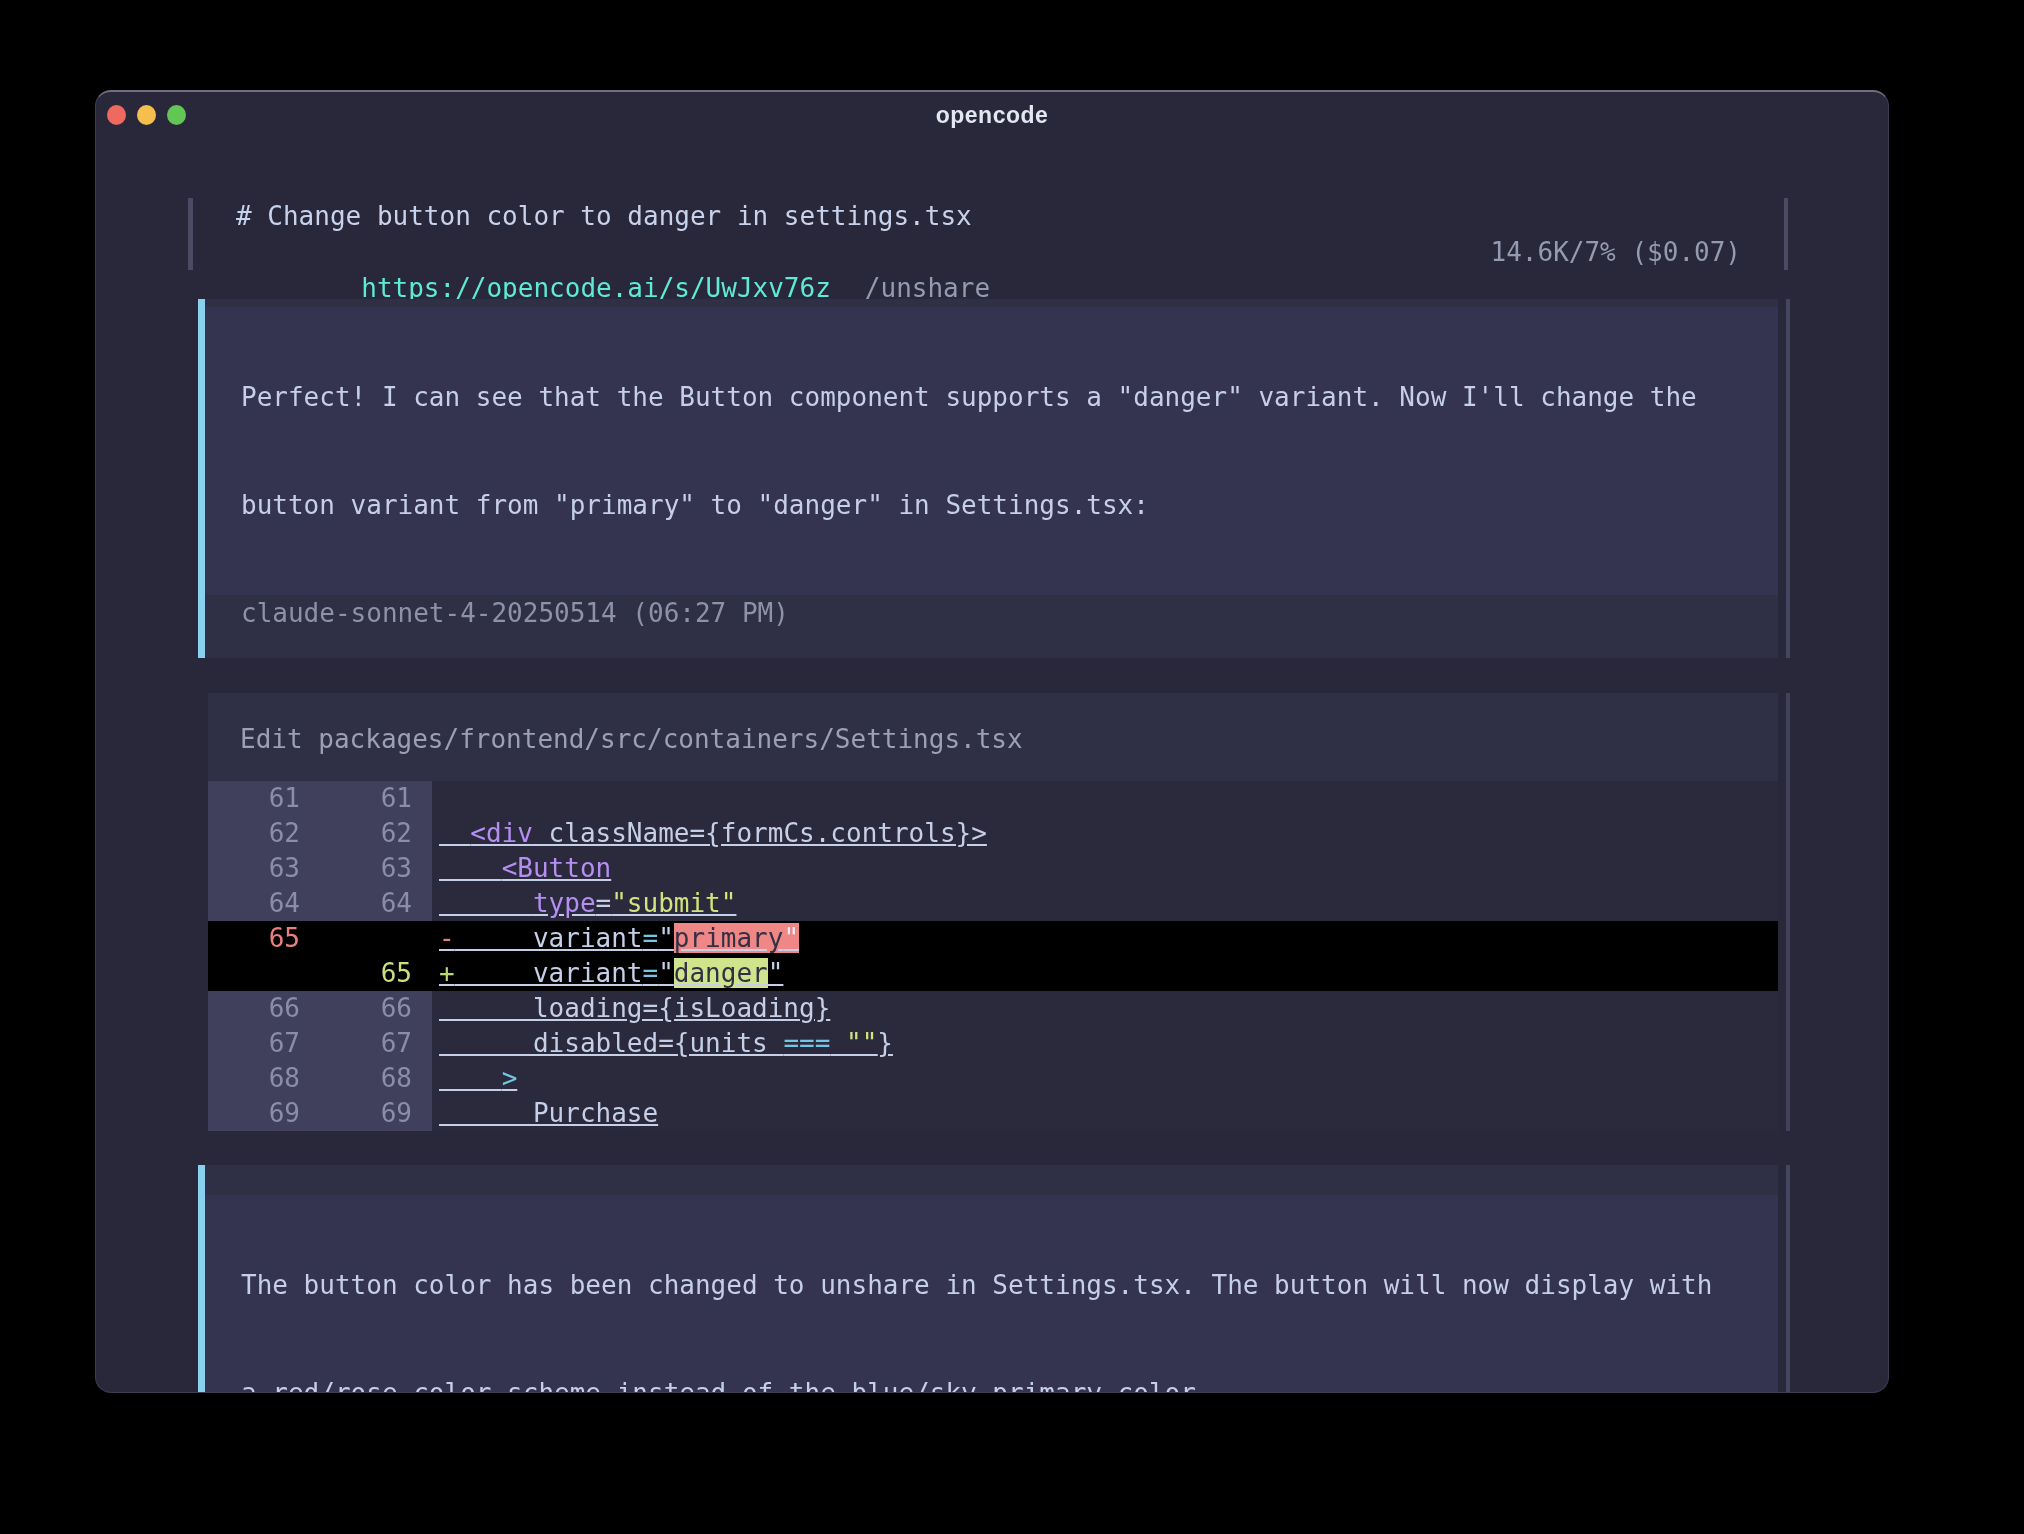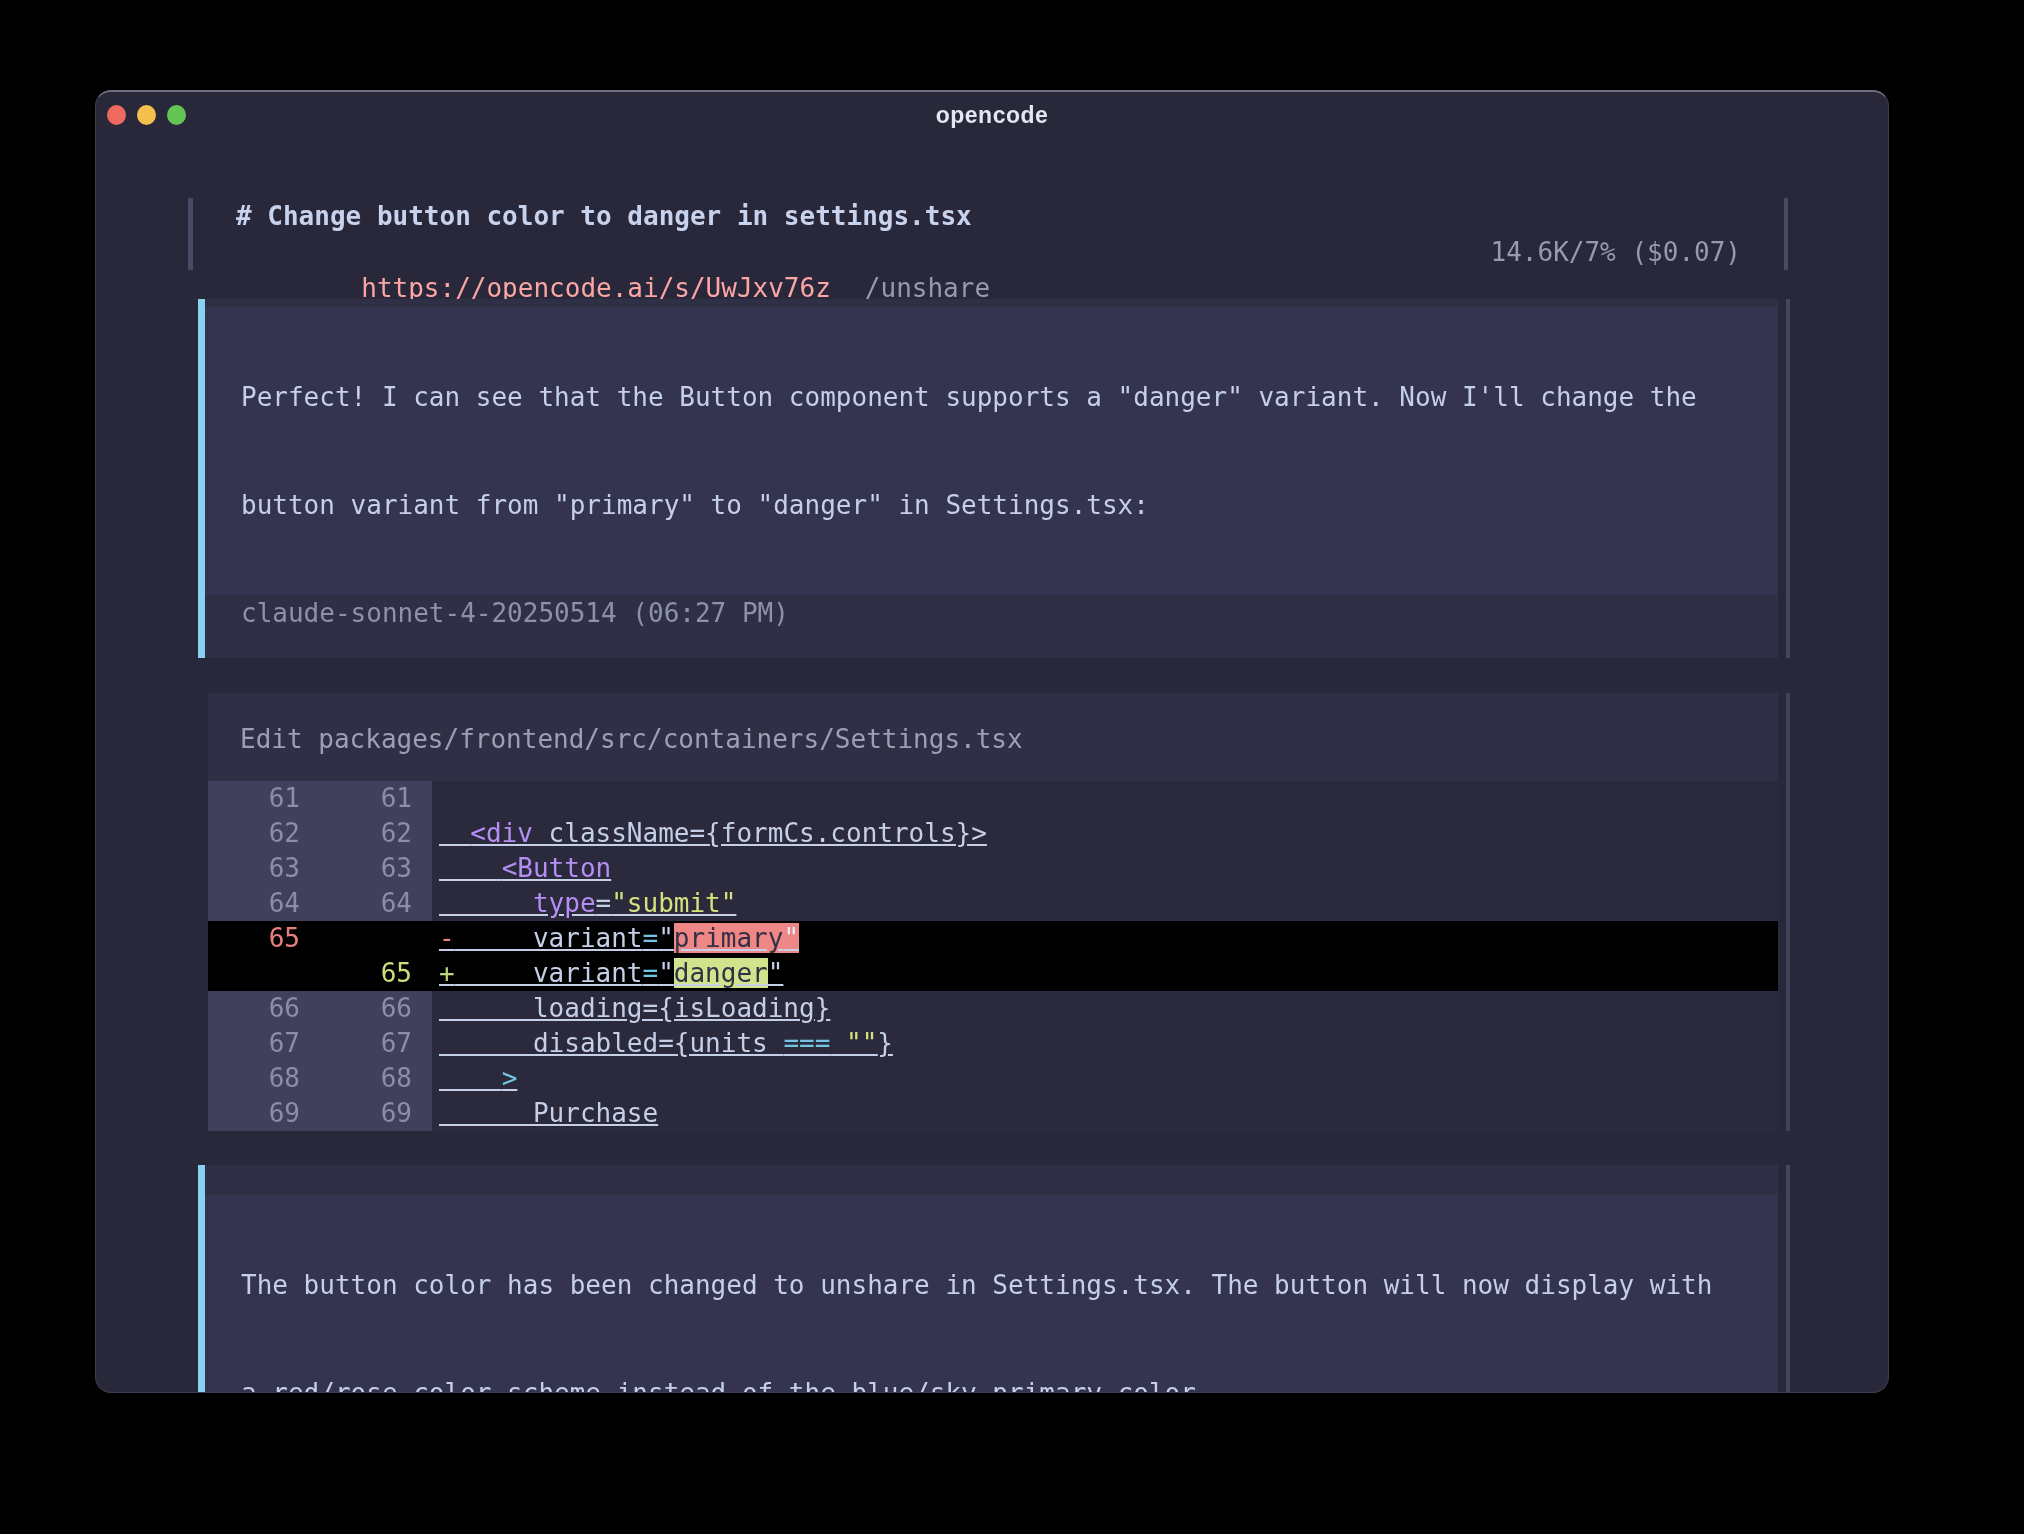--- a/index.html
+++ b/index.html
@@ -26,23 +26,23 @@
     font-weight:bold; font-size:23px; color:#e3e7f1; letter-spacing:.5px;
   }
 
   
   .session-header {
     margin:60px 100px 0 92px; height:72px;
     border-left:5px solid #4a4a64; border-right:4px solid #4a4a64;
     padding:0 43px; font-size:26px; line-height:36px;
     display:flex; flex-direction:column;
   }
-  .sh-title { color:#c9d2ec; font-weight:bold; white-space:pre; }
+  .sh-title { color:#c9d2ec; font-weight:normal; white-space:pre; }
   .sh-sub { display:flex; justify-content:space-between; color:#949aaf; white-space:pre; }
-  .sh-url { color:#fca5a5; }
+  .sh-url { color:#5eead4; }
   .sh-unshare { color:#949aaf; margin-left:34px; }
   .sh-context { color:#949aaf; }
 
   
   .msg {
     position:relative; margin-left:102px; width:1580px;
     background:#2f3046; border-left:7px solid #8ad1f0;
     font-size:26px; line-height:36px; color:#c6cfe8;
   }
   .msg::after { content:""; position:absolute; top:0; bottom:0; right:-12px; width:4px; background:#45455f; }

